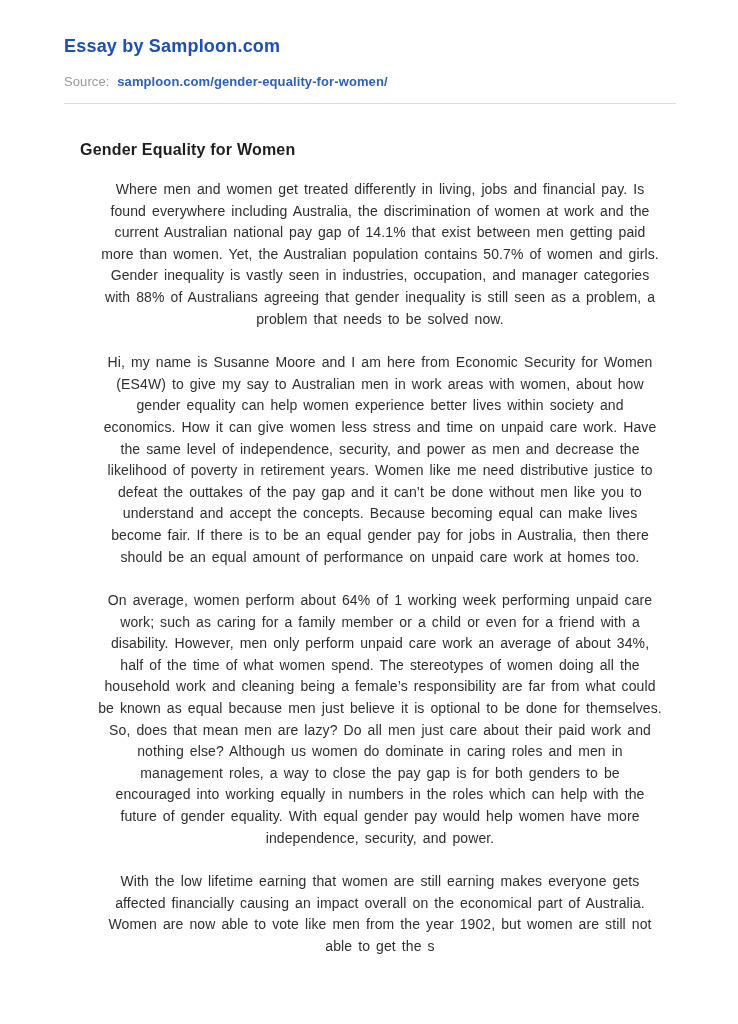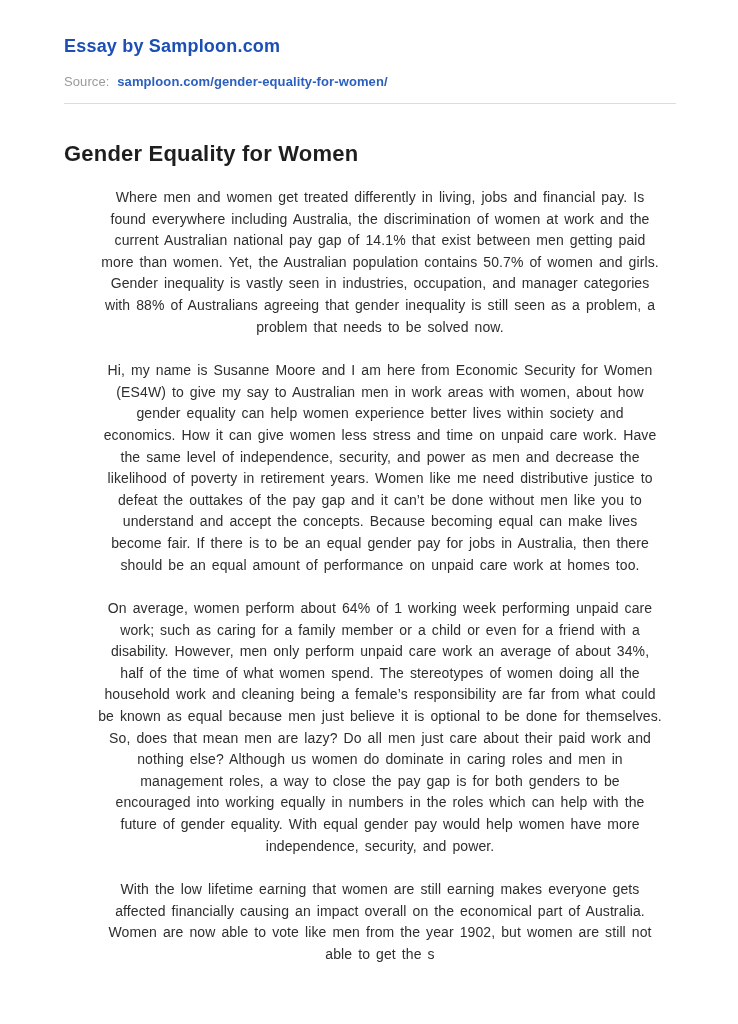--- a/index.html
+++ b/index.html
@@ -47,22 +47,22 @@
     text-decoration: none;
   }
   .divider {
     border: none;
     border-top: 1px solid #dcdcdc;
     margin: 14px 0 0 0;
     width: 612px;
   }
   
   .doc-title {
-    margin: 37px 0 0 0;
-    font-size: 22px;
+    margin: 37px 0 0 16px;
+    font-size: 16px;
     font-weight: 700;
     letter-spacing: 0.2px;
     color: #1e1e1e;
   }
   .essay-body {
     margin-top: 20px;
     width: 632px;
   }
   .para {
     margin: 0 0 22px 0;

